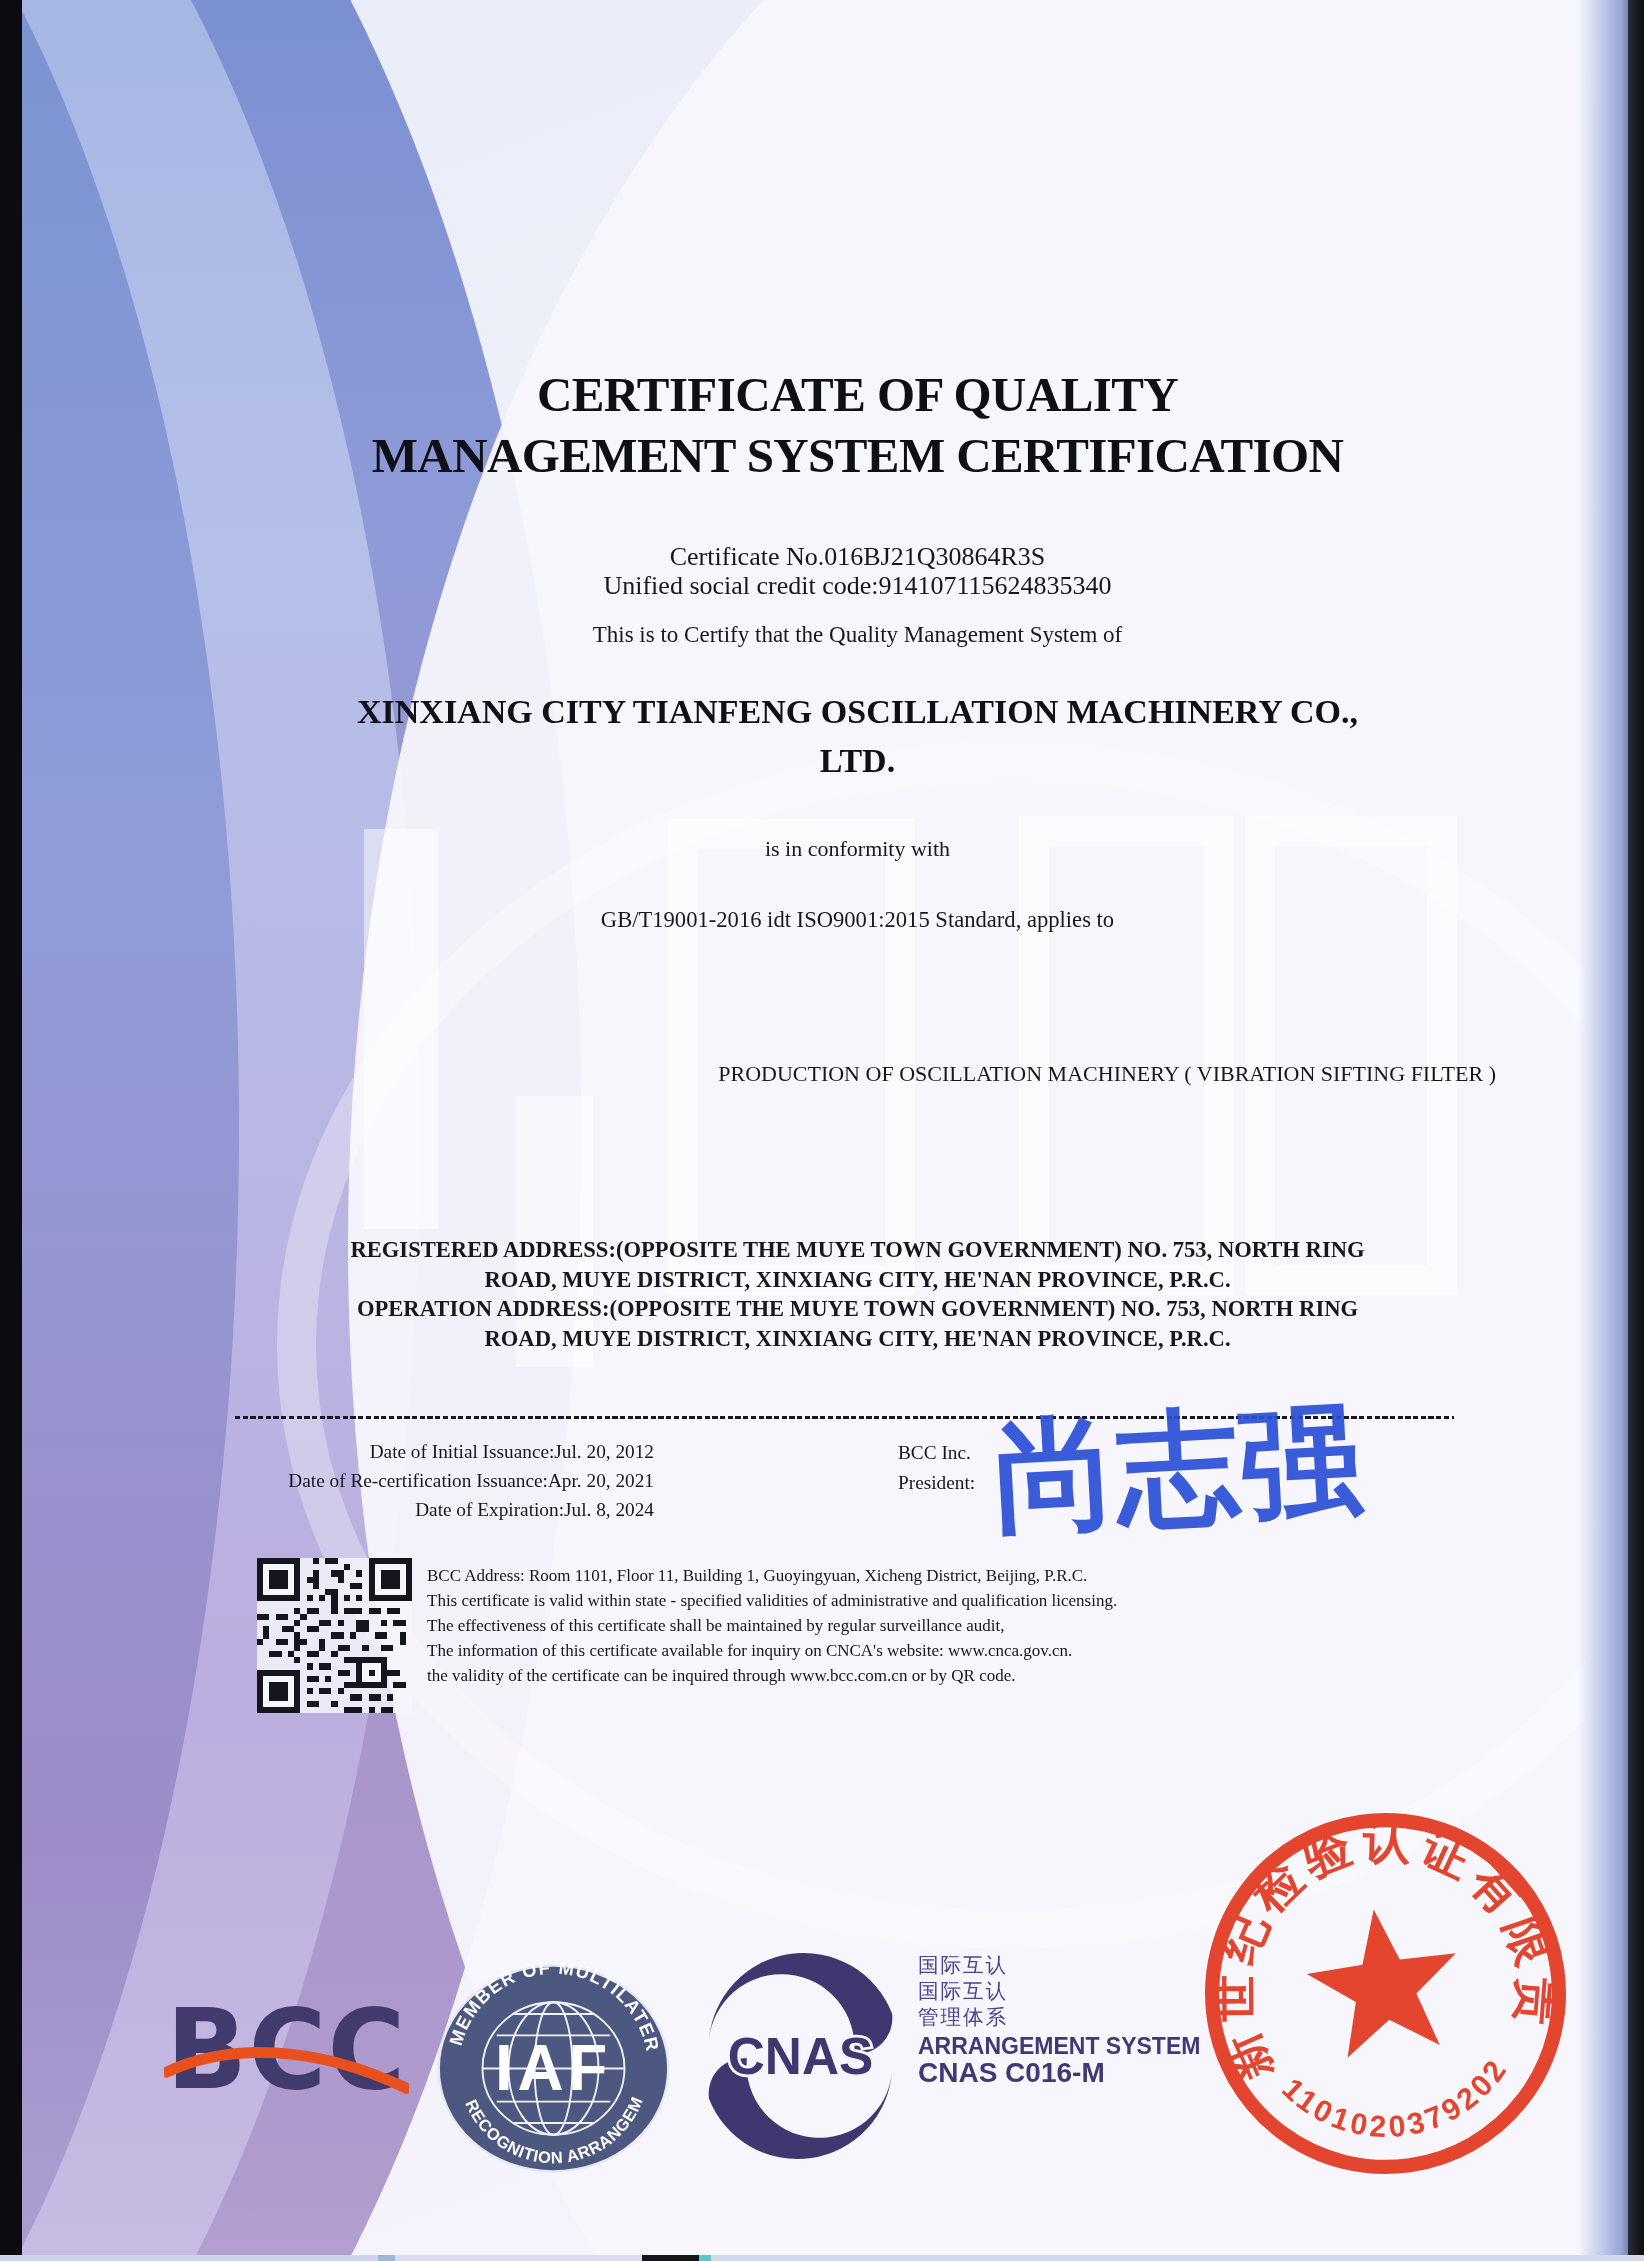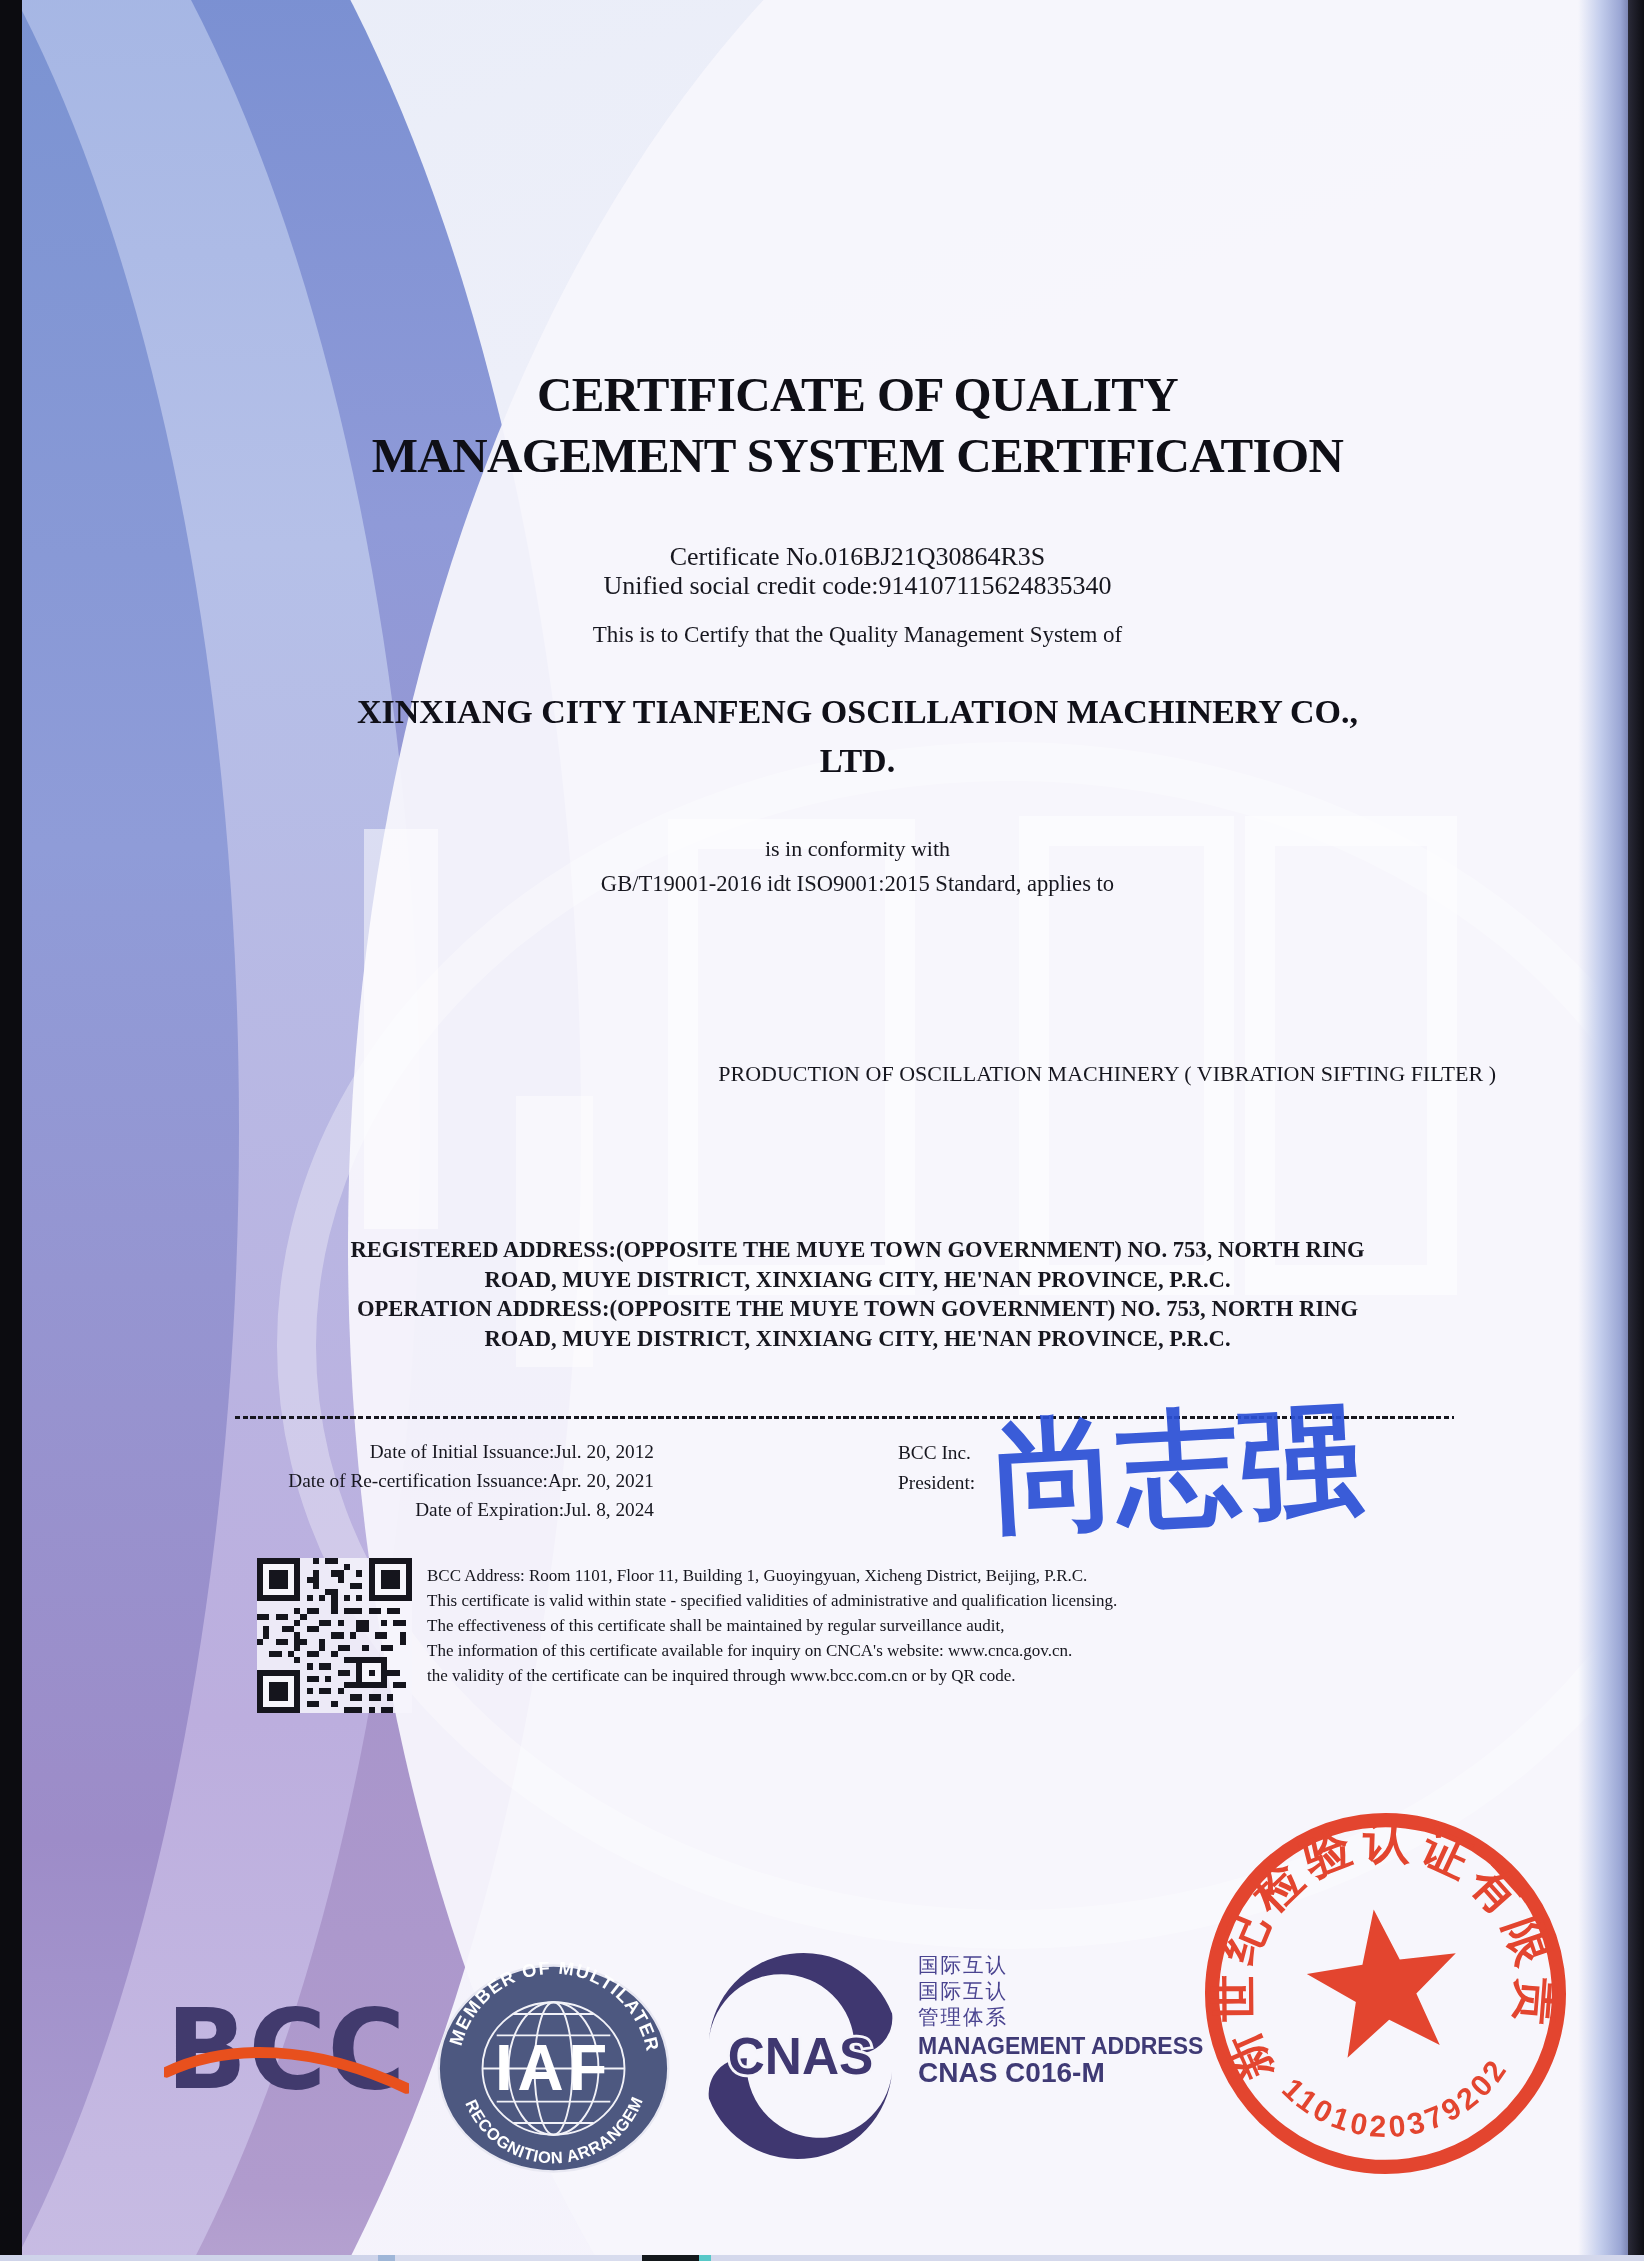--- a/index.html
+++ b/index.html
@@ -83,21 +83,21 @@
 
   <div class="content">
     <div class="cline title" style="top:366px;">CERTIFICATE OF QUALITY</div>
     <div class="cline title" style="top:427px;">MANAGEMENT SYSTEM CERTIFICATION</div>
     <div class="cline certno" style="top:542px;">Certificate No.016BJ21Q30864R3S</div>
     <div class="cline certno" style="top:571px;">Unified social credit code:914107115624835340</div>
     <div class="cline company" style="top:693px;">XINXIANG CITY TIANFENG OSCILLATION MACHINERY CO.,</div>
     <div class="cline body36" style="top:622px;">This is to Certify that the Quality Management System of</div>
     <div class="cline company" style="top:742px;">LTD.</div>
     <div class="cline mid34" style="top:836px;">is in conformity with</div>
-    <div class="cline" style="top:871px;font-size:22.6px;">GB/T19001-2016 idt ISO9001:2015 Standard, applies to</div>
+    <div class="cline" style="top:907px;font-size:22.6px;">GB/T19001-2016 idt ISO9001:2015 Standard, applies to</div>
     <div class="cline mid34" style="top:1061px;text-align:right;">PRODUCTION OF OSCILLATION MACHINERY ( VIBRATION SIFTING FILTER )</div>
     <div class="cline addr" style="top:1237px;">REGISTERED ADDRESS:(OPPOSITE THE MUYE TOWN GOVERNMENT) NO. 753, NORTH RING</div>
     <div class="cline addr" style="top:1267px;">ROAD, MUYE DISTRICT, XINXIANG CITY, HE'NAN PROVINCE, P.R.C.</div>
     <div class="cline addr" style="top:1296px;">OPERATION ADDRESS:(OPPOSITE THE MUYE TOWN GOVERNMENT) NO. 753, NORTH RING</div>
     <div class="cline addr" style="top:1326px;">ROAD, MUYE DISTRICT, XINXIANG CITY, HE'NAN PROVINCE, P.R.C.</div>
   </div>
 
   <div class="dash-sep"></div>
 
   <div class="dates">
@@ -168,21 +168,21 @@
   <svg class="cnas-logo" viewBox="0 0 180 200">
     <path d="M8 86 A85 85 0 0 1 172 62 A32 32 0 0 1 138 98 A58 58 0 0 0 8 86 Z" fill="#3f3770"></path>
     <path d="M172 114 A85 85 0 0 1 8 138 A32 32 0 0 1 42 102 A58 58 0 0 0 172 114 Z" fill="#3f3770"></path>
     <text x="90" y="116" text-anchor="middle" font-size="46" font-weight="bold" fill="#3f3770" stroke="#f6f5fb" stroke-width="5" paint-order="stroke">CNAS</text>
   </svg>
 
   <div class="accred">
     <div class="zh">国际互认</div>
     <div class="zh">国际互认</div>
     <div class="zh">管理体系</div>
-    <div class="en" style="font-size:23px;line-height:27px;margin-top:2.6px;">MANAGEMENT ADDRESS</div>
+    <div class="en" style="font-size:23px;line-height:27px;margin-top:2.6px;">ARRANGEMENT SYSTEM</div>
     <div class="en" style="font-size:28px;line-height:26px;">CNAS C016-M</div>
   </div>
 
   <svg class="seal" viewBox="0 0 200 200">
     <defs>
       <path id="sealTop" d="M 35.9 132.7 A 72 72 0 1 1 164.1 132.7"></path>
       <path id="sealBot" d="M 37.7 143.6 A 76 76 0 0 0 162.3 143.6"></path>
     </defs>
     <circle cx="100" cy="100" r="92" fill="none" stroke="#e23a23" stroke-width="7.5"></circle>
     <polygon fill="#e23a23" points="100,55 110,83.2 139.9,84 116.2,102.3 124.7,131 100,114 75.3,131 83.8,102.3 60.1,84 90,83.2"></polygon>

